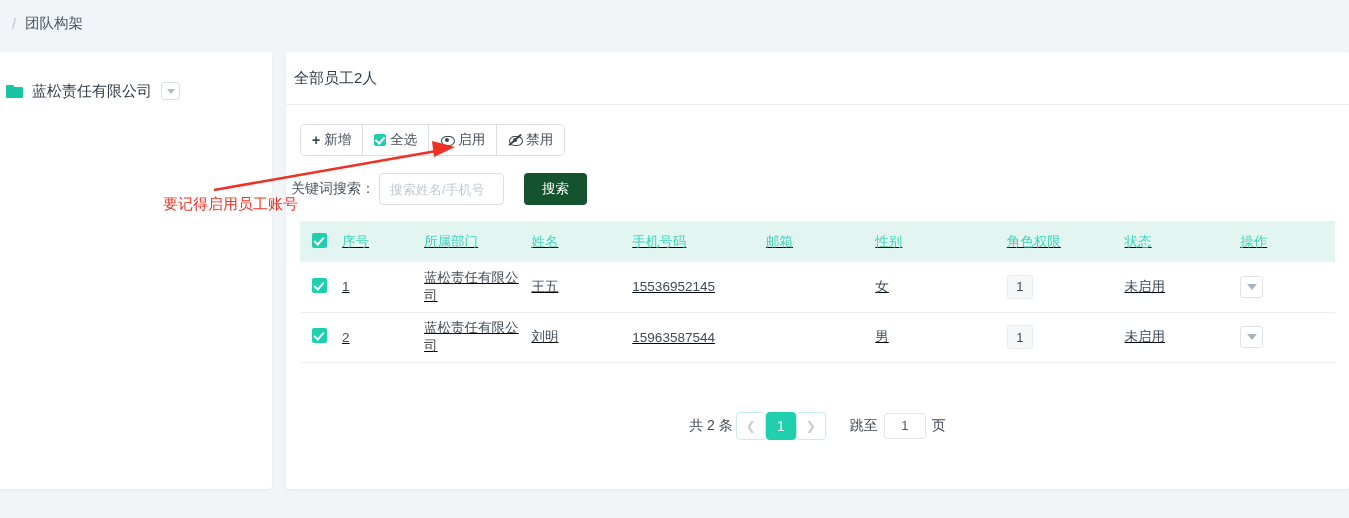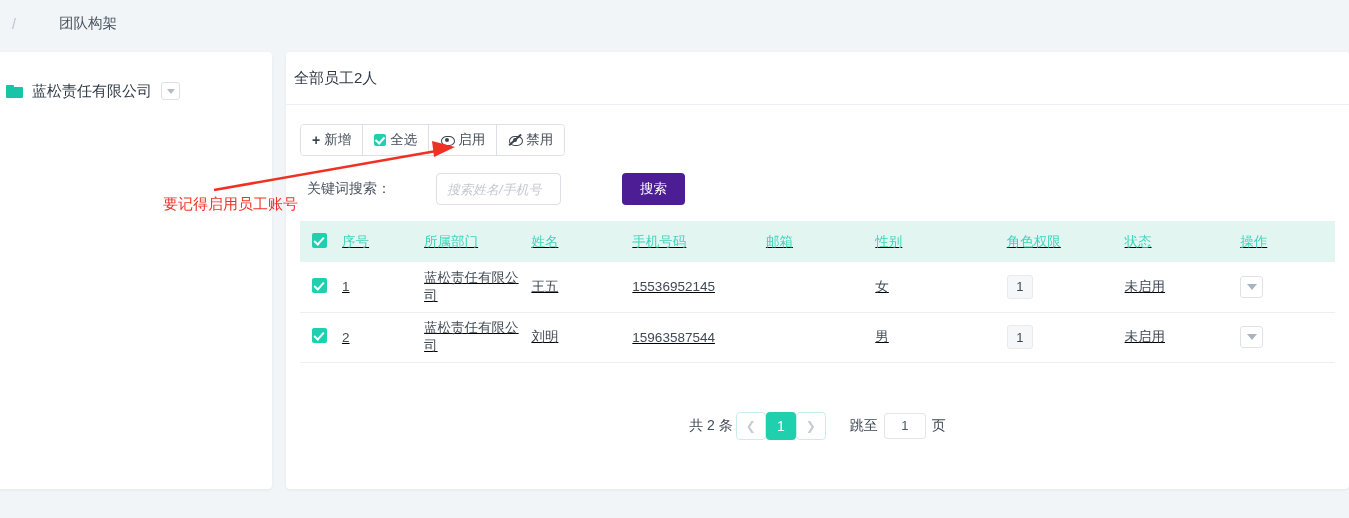--- a/index.html
+++ b/index.html
@@ -14,21 +14,21 @@
 
   
   .breadcrumb {
     position: absolute; left: 0; top: 0; width: 1349px; height: 47px;
     background: #f2f5f7;
     display: flex; align-items: center;
     padding-left: 12px;
     font-size: 14px;
   }
   .bc-sep { color: #b9c3cc; font-size: 14px; margin-right: 9px; }
-  .bc-cur { color: #4a5560; font-size: 14.5px; margin-left: 34px; }
+  .bc-cur { color: #4a5560; font-size: 14.5px; }
 
   
   .tree-panel {
     position: absolute; left: -8px; top: 52px;
     width: 280px; height: 437px;
     background: #ffffff;
     border-radius: 4px;
     box-shadow: 0 1px 3px rgba(0,0,0,0.06);
   }
   .tree-item {
@@ -119,35 +119,34 @@
   }
   .ic-eye-off .slash {
     position: absolute; left: -1px; top: 5px;
     width: 16px; height: 1.6px; background: #3d4650;
     transform: rotate(-42deg);
   }
 
   
   .search-row {
     display: flex; align-items: center;
-    margin: 17px 0 0 0; padding-left: 21px; gap: 41px;
+    margin: 17px 0 0 0; padding-left: 5px;
   }
   .search-label { font-size: 14px; color: #4a5560; margin-right: 4px; }
   .search-input {
     width: 125px; height: 32px;
     border: 1px solid #dcdfe6; border-radius: 4px;
     padding: 0 10px; font-size: 13px; color: #5a646e;
     outline: none; background: #fff;
     font-family: "Liberation Sans", sans-serif;
-    font-style: italic;
   }
   .search-input::placeholder { color: #c3c8ce; }
   .search-btn {
     margin-left: 20px; width: 63px; height: 32px;
-    background: #4c1d95; border: none; border-radius: 4px;
+    background: #14532d; border: none; border-radius: 4px;
     color: #fff; font-size: 13.5px;
     font-family: "Liberation Sans", sans-serif;
   }
 
   
   .tbl-wrap { margin-top: 16px; padding: 0 14px 0 14px; }
   table.emp { width: 100%; border-collapse: collapse; table-layout: fixed; text-decoration: underline; }
   table.emp th {
     background: #e2f5f1; color: #3fd5bb;
     font-weight: normal; font-size: 13.5px;

